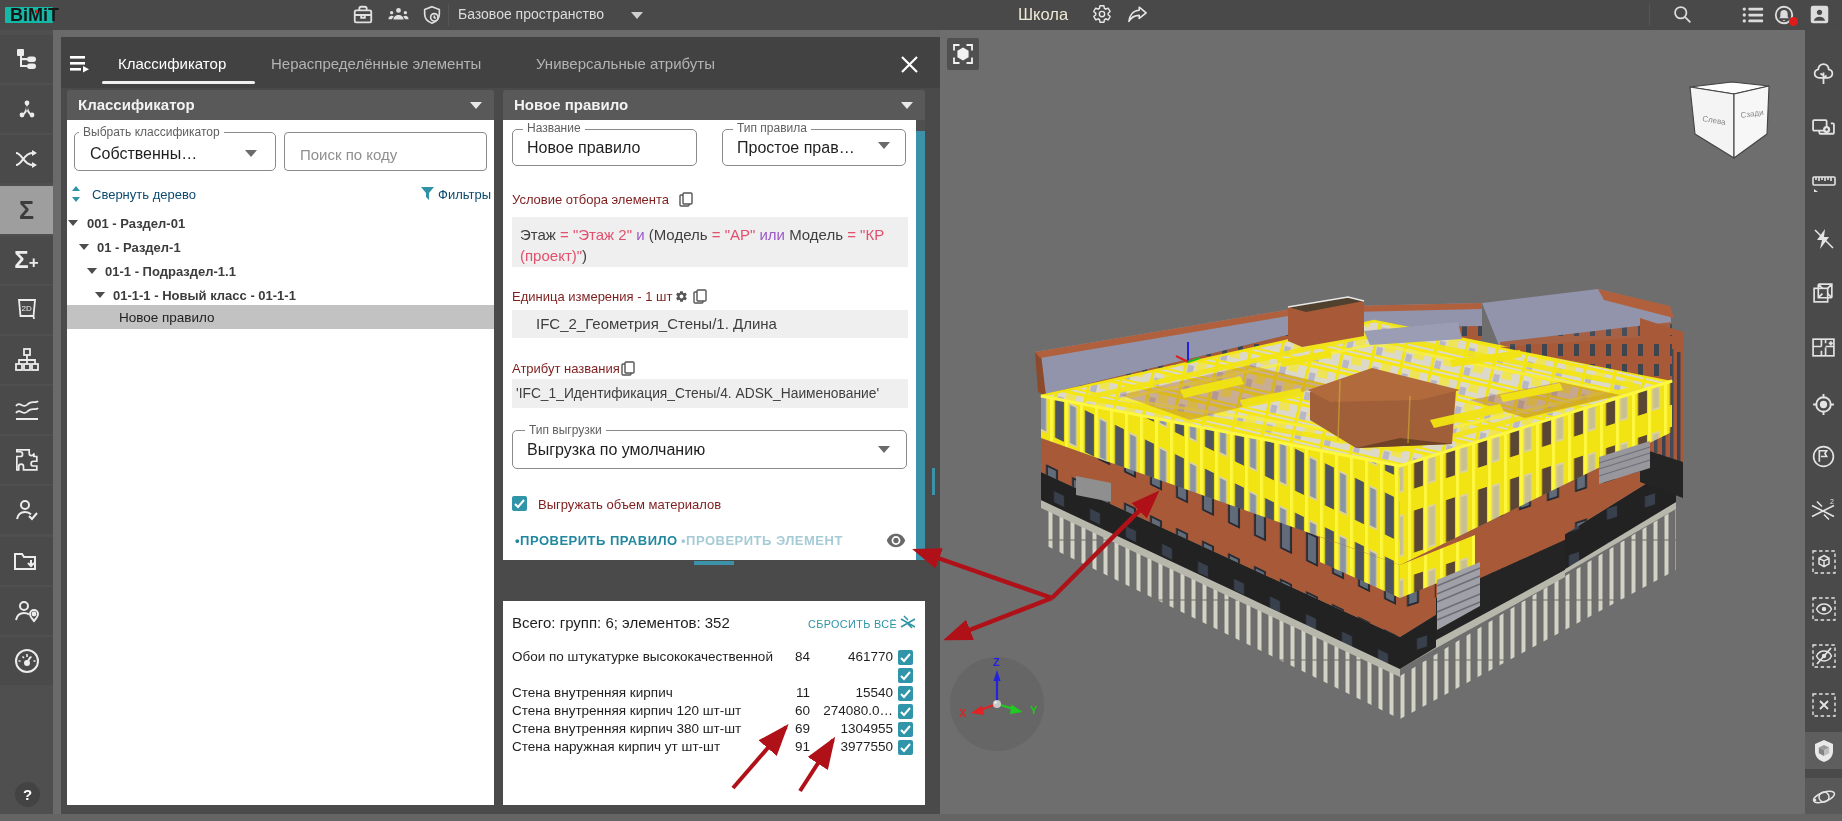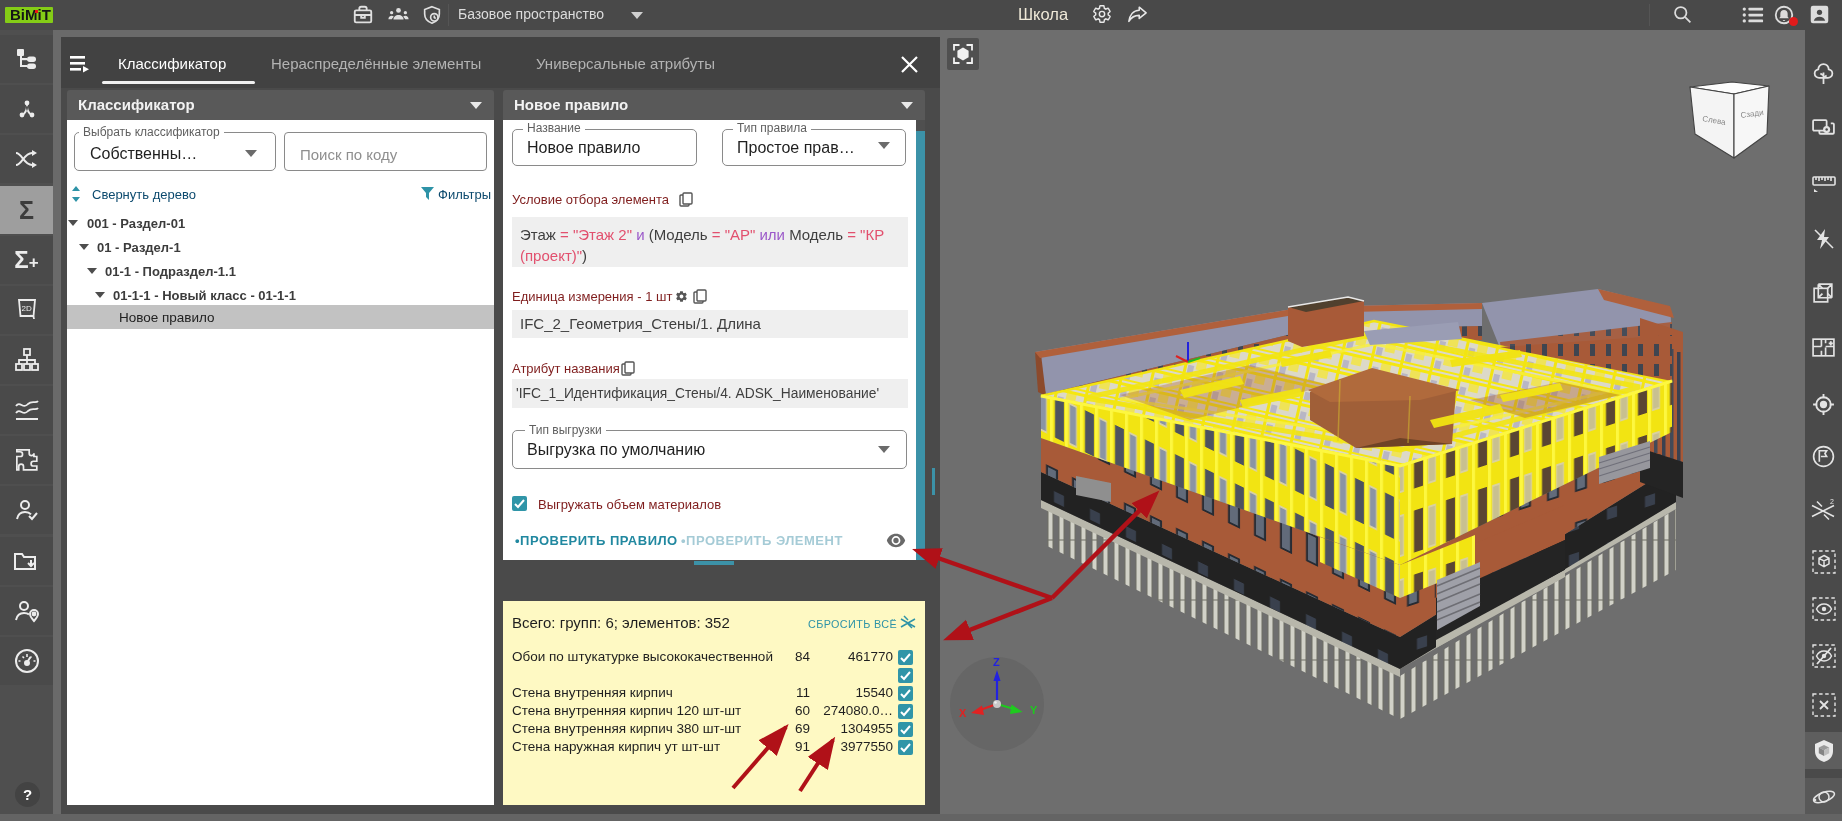--- a/index.html
+++ b/index.html
@@ -2,22 +2,22 @@
 <html><head>
 <meta charset="utf-8">
 <style>
 * { margin:0; padding:0; box-sizing:border-box; }
 html,body { width:1842px; height:821px; overflow:hidden; background:#6a6a6a;
   font-family:"Liberation Sans", sans-serif; }
 #stage { position:relative; width:1842px; height:821px; }
 
 
 #topbar { position:absolute; left:0; top:0; width:1842px; height:30px; background:#494949; }
-#logo { position:absolute; left:5px; top:7px; width:48px; height:16px; background:#84cc16;
-  border-radius:1px; color:#161616; font-weight:bold; font-size:15px; line-height:16px; padding-left:5px;}
+#logo { position:absolute; left:5px; top:7px; width:48px; height:16px; background:#14b8a6;
+  border-radius:1px; color:#161616; font-weight:bold; font-size:18px; line-height:16px; padding-left:5px;}
 #logo i { position:absolute; left:29.5px; top:2.5px; width:3px; height:3px; background:#e11; }
 .tsep { position:absolute; top:4px; width:1px; height:22px; background:#555; }
 #bpText { position:absolute; left:458px; top:6px; color:#dcdcdc; font-size:14px; }
 #shkola { position:absolute; left:1018px; top:5px; color:#efe9d8; font-size:16.5px; }
 .ticon { position:absolute; top:4px; color:#e0e0e0; }
 
 
 #leftbar { position:absolute; left:0; top:30px; width:53px; height:791px; background:#4f4f4f; }
 .lcell { position:absolute; left:0; width:53px; height:48px; background:#4a4a4a;
   display:flex; align-items:center; justify-content:center; }
@@ -39,21 +39,21 @@
 
 #subL { position:absolute; left:6px; top:53px; width:427px; height:715px; }
 #subLbody { position:absolute; left:0; top:30px; width:427px; height:685px; background:#fff; }
 
 #subRT { position:absolute; left:442px; top:53px; width:422px; height:470px; }
 #subRTbody { position:absolute; left:0; top:30px; width:422px; height:440px; background:#fff; }
 #scrollteal { position:absolute; right:0; top:30px; width:9px; height:440px; background:#3c92a8; }
 #scrolltop { position:absolute; right:0; top:30px; width:9px; height:11px; background:#4f4f4f; }
 
 #subRB { position:absolute; left:442px; top:534px; width:422px; height:234px; }
-#subRBbody { position:absolute; left:0; top:30px; width:422px; height:204px; background:#fef9c3; }
+#subRBbody { position:absolute; left:0; top:30px; width:422px; height:204px; background:#ffffff; }
 #tealhandle { position:absolute; left:633px; top:524px; width:40px; height:4px; background:#3c92a8;}
 
 
 .olbox { position:absolute; border:1px solid #8a8a8a; border-radius:5px; background:#fff; }
 .ollabel { position:absolute; font-size:12px; color:#5f5f5f; background:#fff; padding:0 4px; }
 .olvalue { position:absolute; font-size:16px; color:#1f1f1f; }
 .selarrow { position:absolute; width:0; height:0; border-left:6px solid transparent;
   border-right:6px solid transparent; border-top:7px solid #6b6b6b; }
 .graybox { position:absolute; background:#efefef; color:#3f3f3f; font-size:15px; white-space:nowrap; }
 .flabel { position:absolute; font-size:13px; color:#7f1d1d; }
@@ -298,21 +298,21 @@
         <div style="position:absolute;left:17px;top:104px;font-size:15px;line-height:21px;color:#3f3f3f;white-space:nowrap;">Этаж <span style="color:#e2506e">= "Этаж 2"</span> <span style="color:#9b59c9">и</span> (Модель <span style="color:#e2506e">= "АР"</span> <span style="color:#9b59c9">или</span> Модель <span style="color:#e2506e">= "КР</span><br><span style="color:#e2506e">(проект)"</span>)</div>
 
         <div class="flabel" style="left:9px;top:169px;">Единица измерения - 1 шт</div>
         <svg class="copyic" style="left:172px;top:170px" width="13" height="13" viewBox="0 0 24 24" fill="#555">
             <path d="M19.4 13c0-.3.1-.6.1-1s0-.7-.1-1l2.1-1.6c.2-.2.3-.5.1-.7l-2-3.4c-.1-.2-.4-.3-.6-.2l-2.5 1c-.5-.4-1.1-.7-1.7-1l-.4-2.6c0-.2-.2-.4-.5-.4h-4c-.2 0-.4.2-.5.4l-.4 2.6c-.6.3-1.2.6-1.7 1l-2.5-1c-.2-.1-.5 0-.6.2l-2 3.4c-.1.2-.1.5.1.7L4.5 11c0 .3-.1.6-.1 1s0 .7.1 1l-2.1 1.6c-.2.2-.3.5-.1.7l2 3.4c.1.2.4.3.6.2l2.5-1c.5.4 1.1.7 1.7 1l.4 2.6c0 .2.2.4.5.4h4c.2 0 .4-.2.5-.4l.4-2.6c.6-.3 1.2-.6 1.7-1l2.5 1c.2.1.5 0 .6-.2l2-3.4c.1-.2.1-.5-.1-.7zM12 15.5c-1.9 0-3.5-1.6-3.5-3.5s1.6-3.5 3.5-3.5 3.5 1.6 3.5 3.5-1.6 3.5-3.5 3.5z"></path>
           </svg>
         <svg class="copyic" style="left:190px;top:169px" width="14" height="15" viewBox="0 0 14 15" fill="none" stroke="#555" stroke-width="1.4">
             <rect x="4" y="1" width="9" height="11" rx="1"></rect>
             <path d="M4 3H2a1 1 0 0 0-1 1v9a1 1 0 0 0 1 1h7a1 1 0 0 0 1-1v-1"></path>
           </svg>
-        <div class="graybox" style="left:9px;top:190px;width:396px;height:28px;line-height:28px;padding-left:8px;">IFC_2_Геометрия_Стены/1. Длина</div>
+        <div class="graybox" style="left:9px;top:190px;width:396px;height:28px;line-height:28px;padding-left:24px;">IFC_2_Геометрия_Стены/1. Длина</div>
 
         <div class="flabel" style="left:9px;top:241px;">Атрибут названия</div>
         <svg class="copyic" style="left:118px;top:241px" width="14" height="15" viewBox="0 0 14 15" fill="none" stroke="#555" stroke-width="1.4">
             <rect x="4" y="1" width="9" height="11" rx="1"></rect>
             <path d="M4 3H2a1 1 0 0 0-1 1v9a1 1 0 0 0 1 1h7a1 1 0 0 0 1-1v-1"></path>
           </svg>
         <div class="graybox" style="left:9px;top:259px;width:396px;height:29px;line-height:29px;padding-left:4px;font-size:13.8px;">'IFC_1_Идентификация_Стены/4. ADSK_Наименование'</div>
 
         <div class="olbox" style="left:9px;top:310px;width:395px;height:39px;"></div>
         <div class="ollabel" style="left:22px;top:303px;">Тип выгрузки</div>

